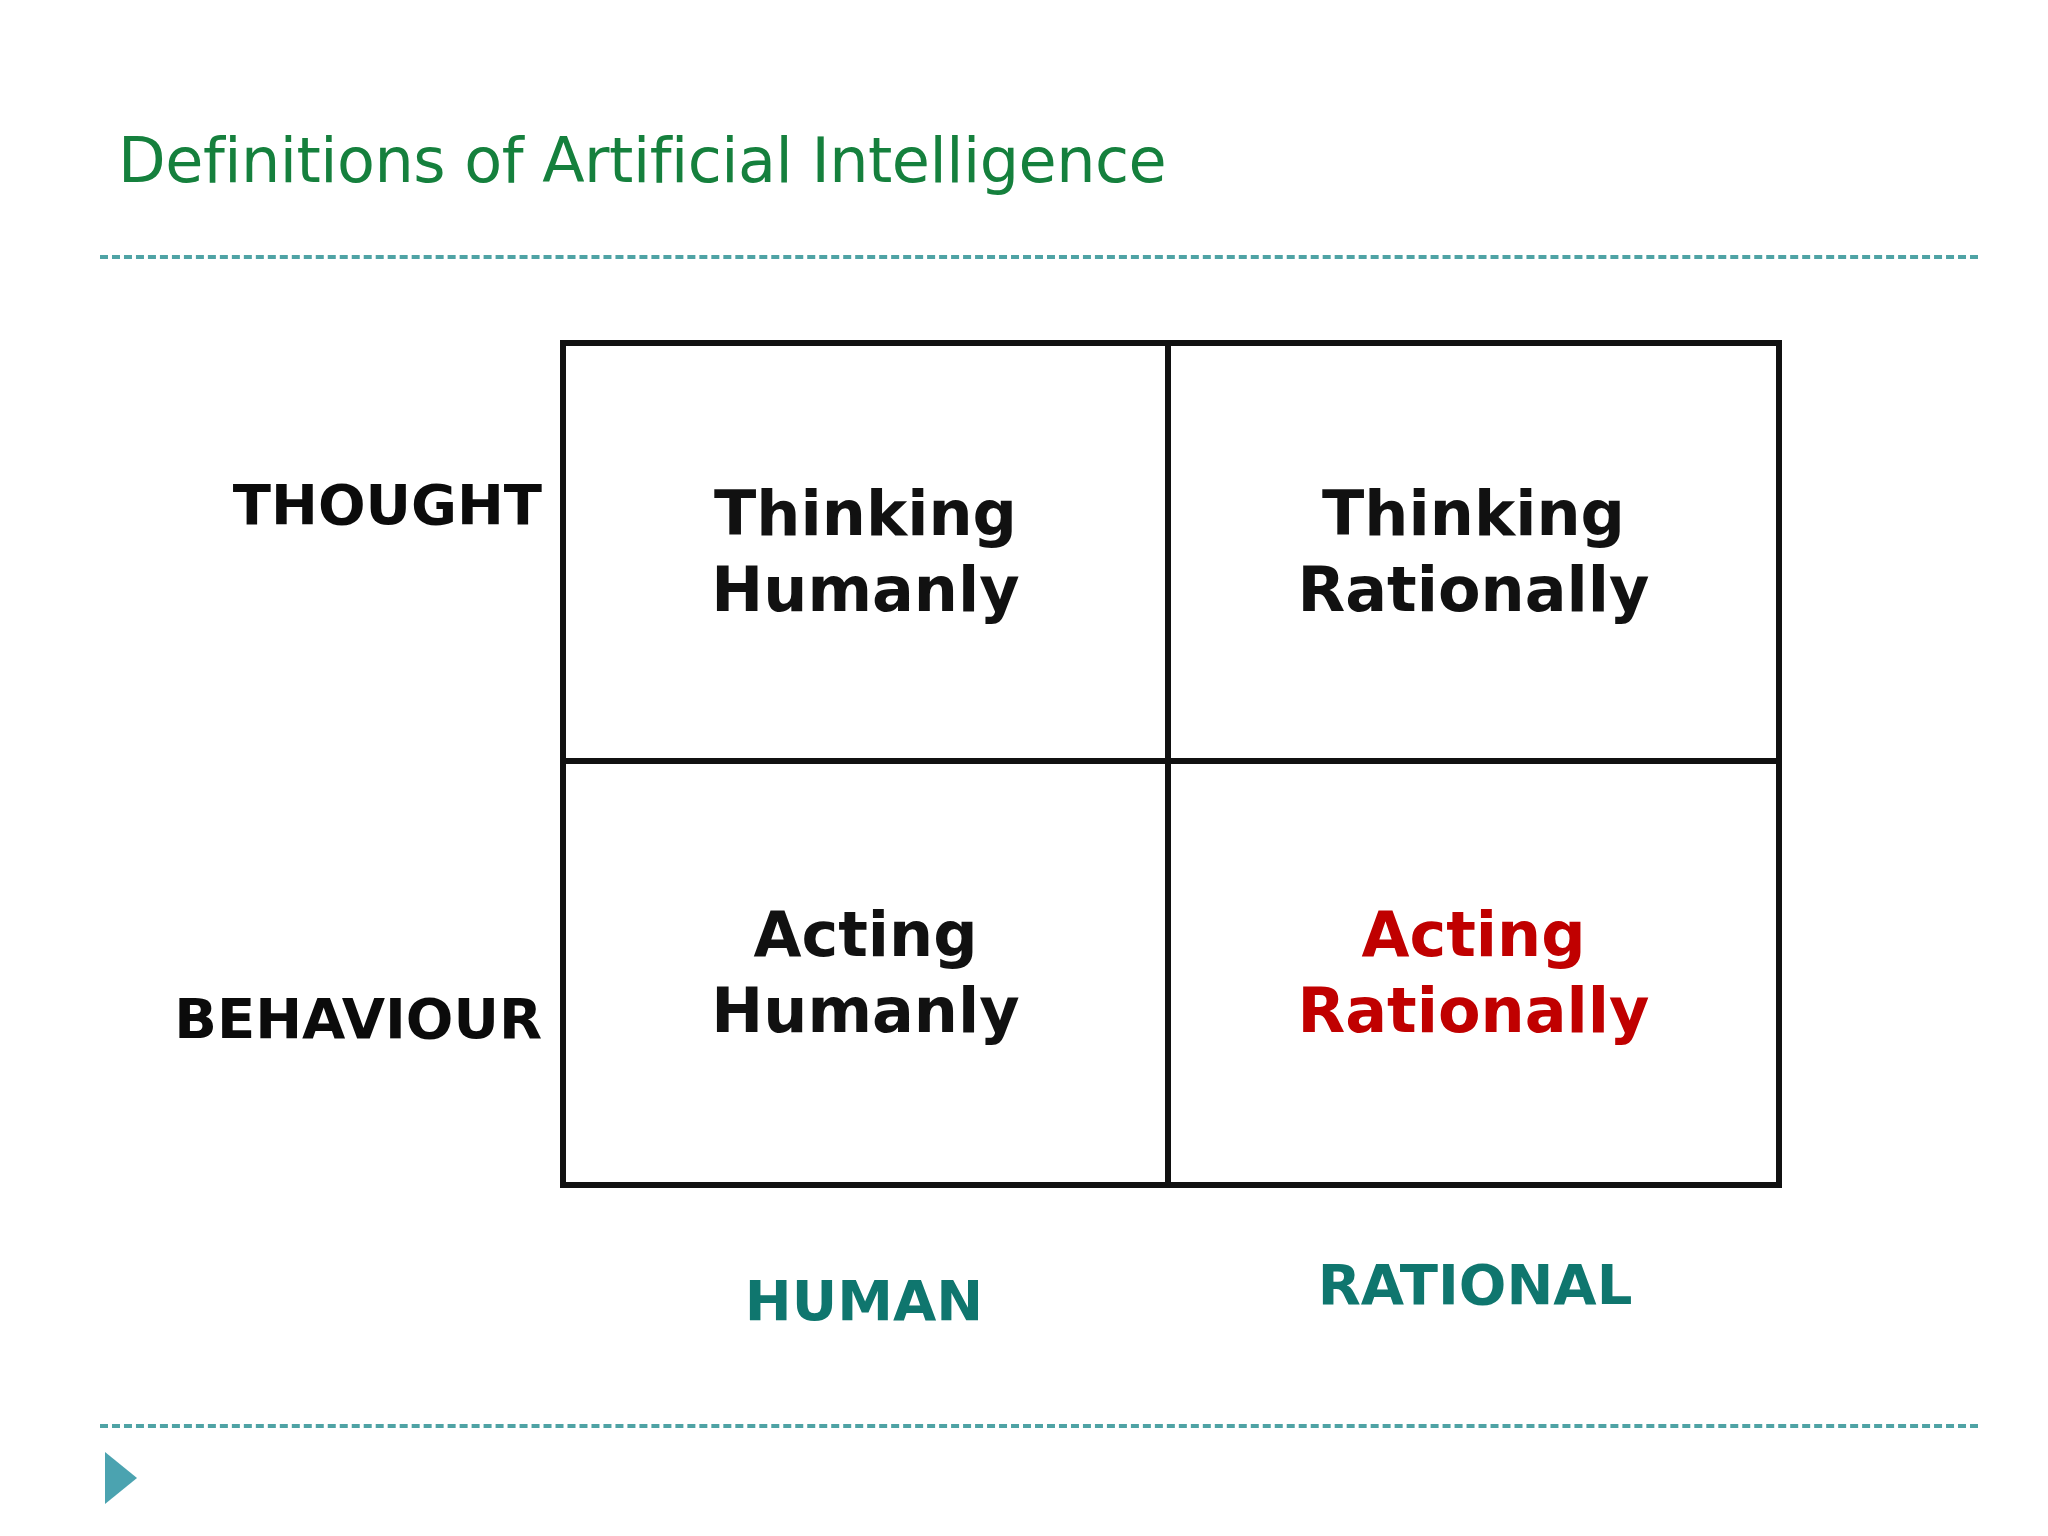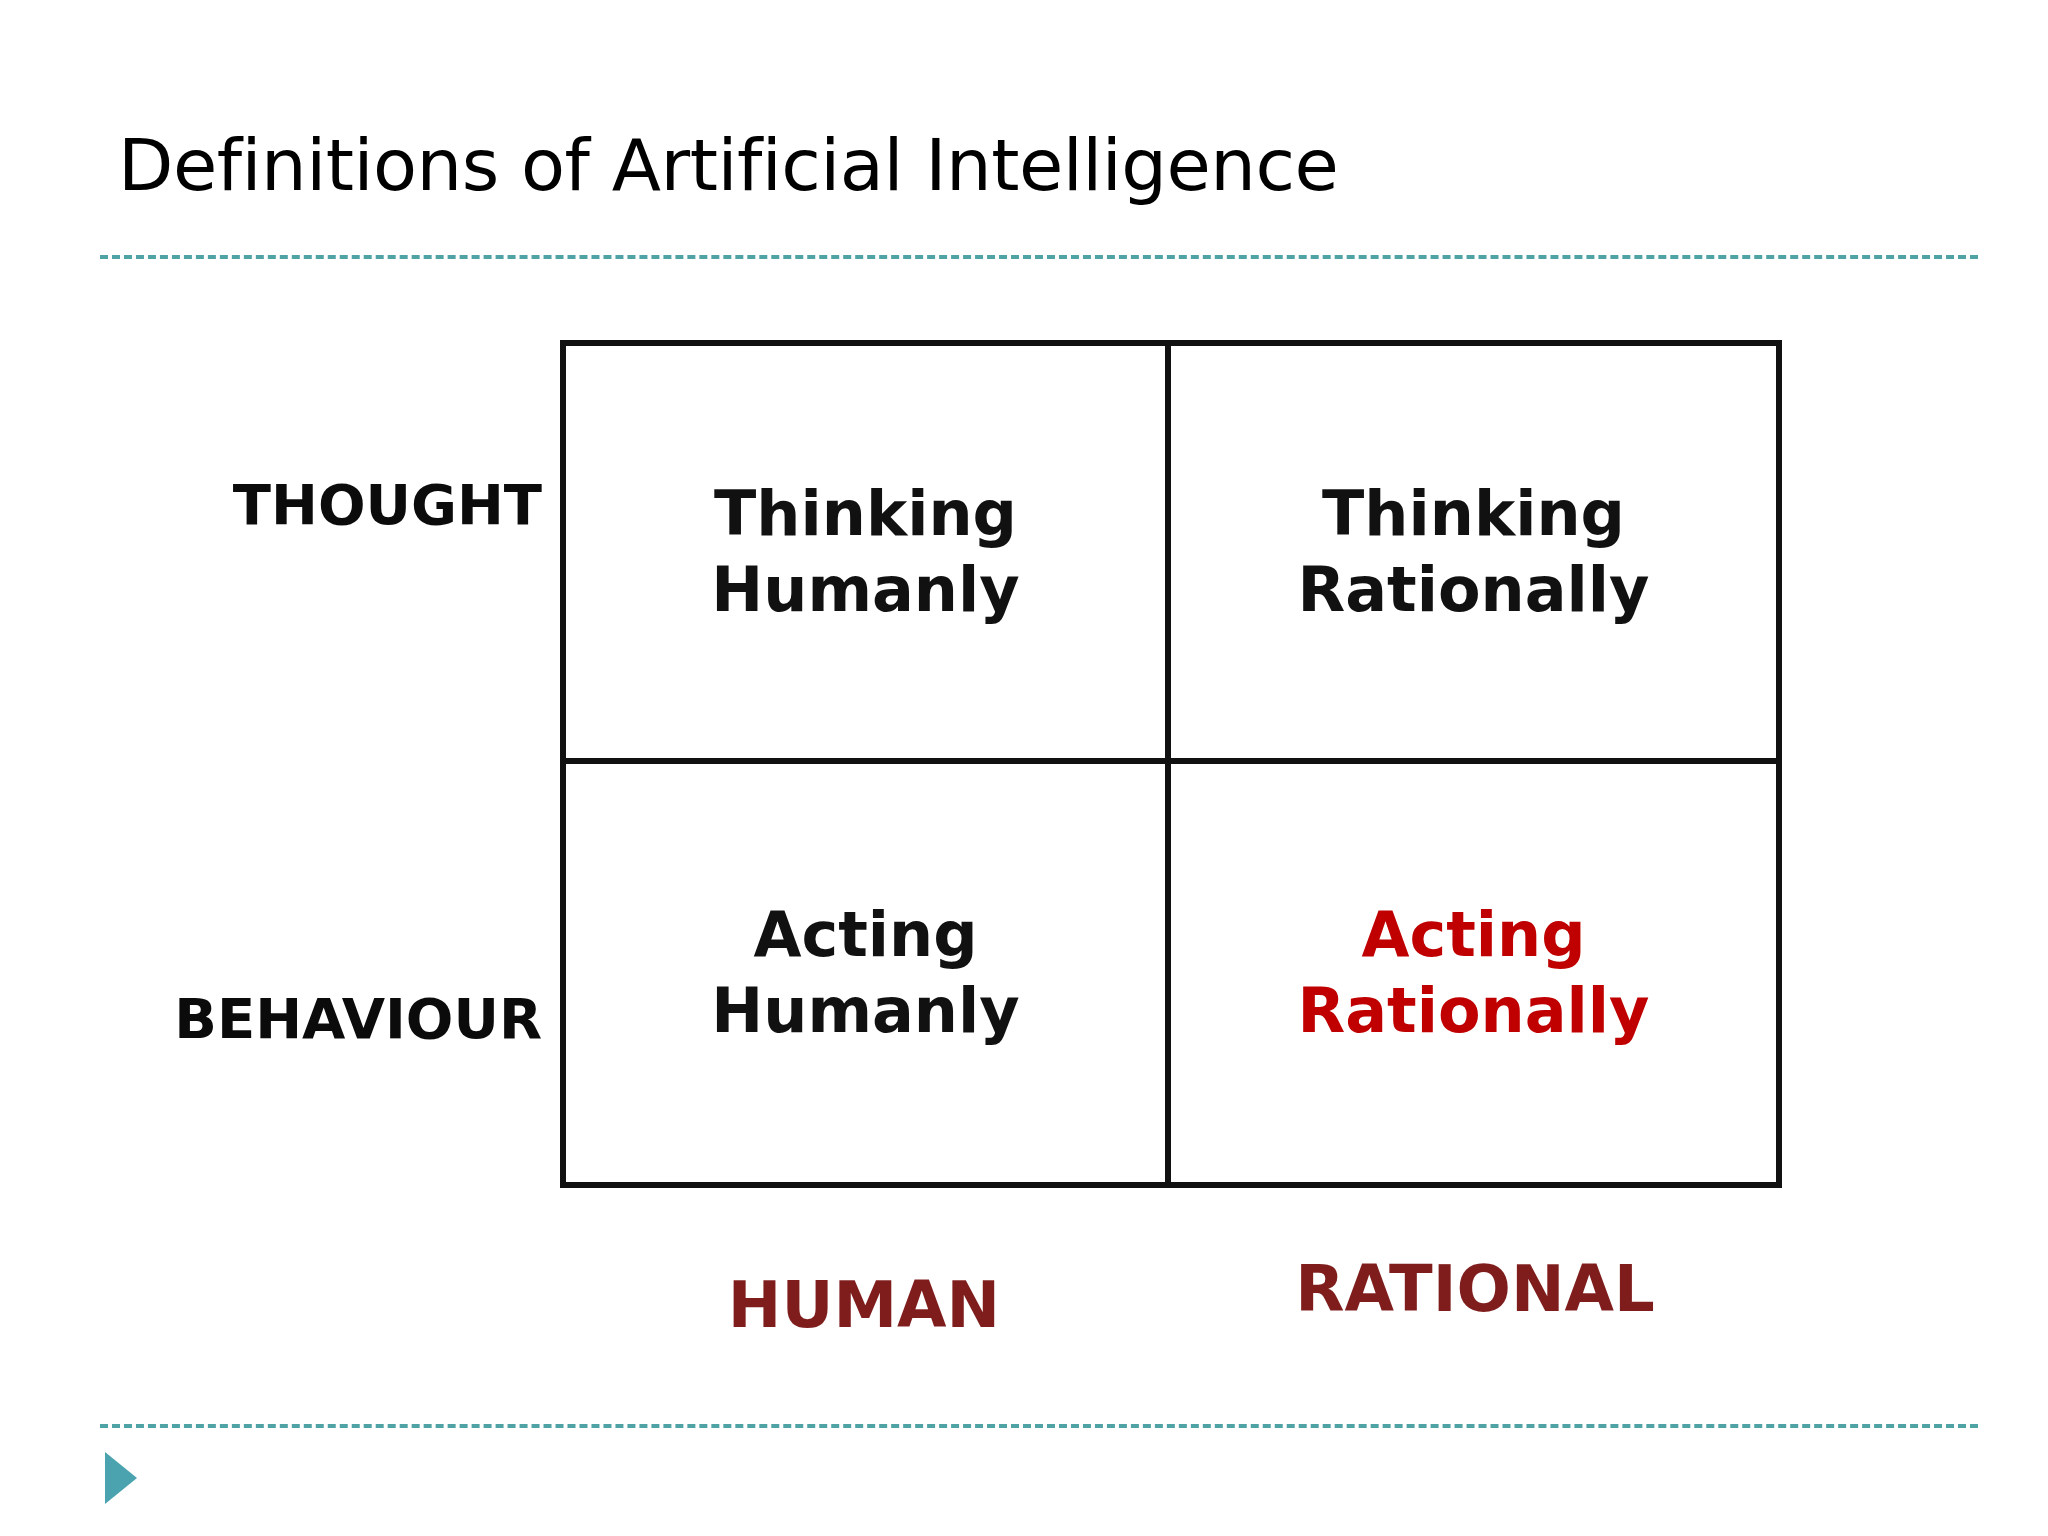--- a/index.html
+++ b/index.html
@@ -19,25 +19,25 @@
     height:1536px;
     background:#ffffff;
   }
 
   
   .slide-title {
     position:absolute;
     left:118px;
     top:128px;
     font-family:"DejaVu Sans", sans-serif;
-    font-size:72px;
+    font-size:62px;
     font-weight:400;
     line-height:1.05;
     letter-spacing:-0.5px;
-    color:#000000;
+    color:#15803d;
     white-space:nowrap;
   }
 
   
   .rule {
     position:absolute;
     left:100px;
     width:1878px;
     height:0;
     border-top:4px dashed #4FA3A5;
@@ -82,23 +82,23 @@
     white-space:nowrap;
     text-align:right;
   }
   .row-label-thought   { right:1506px; top:472px; }
   .row-label-behaviour { right:1506px; top:986px; }
 
   
   .col-label {
     position:absolute;
     font-family:"DejaVu Sans", sans-serif;
-    font-size:64px;
+    font-size:56px;
     font-weight:700;
-    color:#7f1d1d;
+    color:#0f766e;
     white-space:nowrap;
     text-align:center;
   }
   .col-label-human    { left:560px;  width:608px; top:1268px; }
   .col-label-rational { left:1168px; width:614px; top:1252px; }
 
   
   .footer-arrow {
     position:absolute;
     left:105px;

